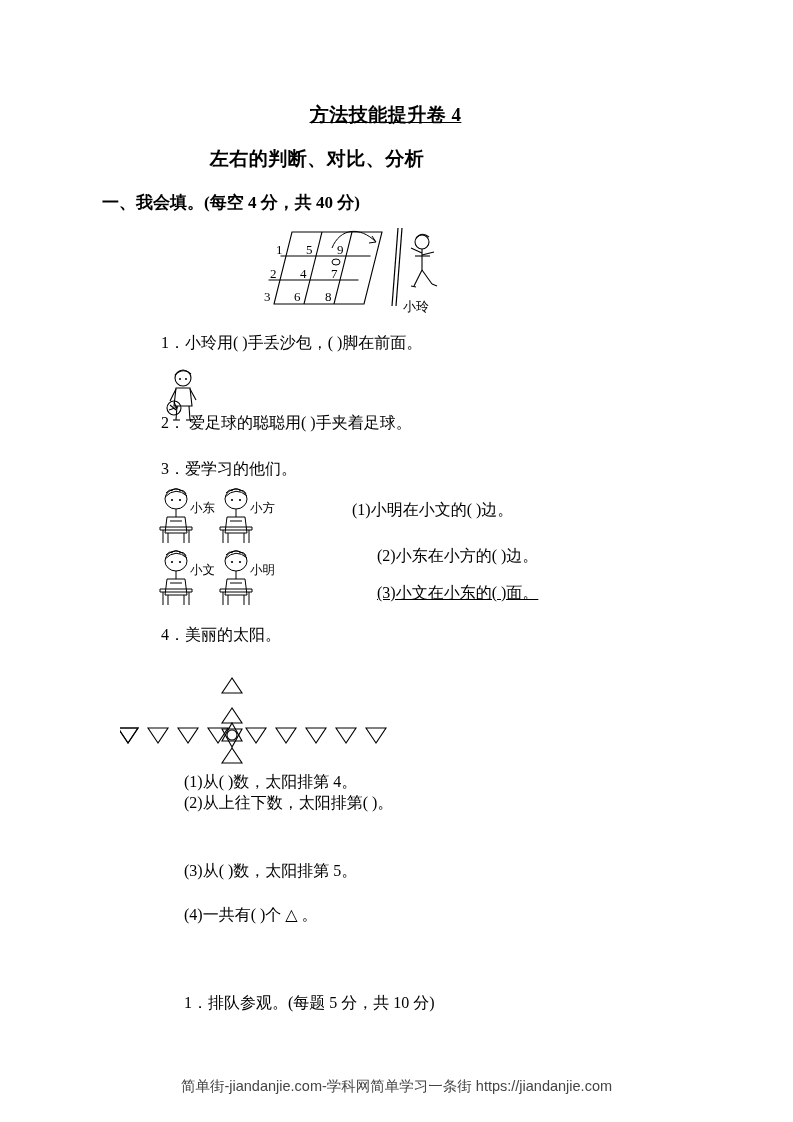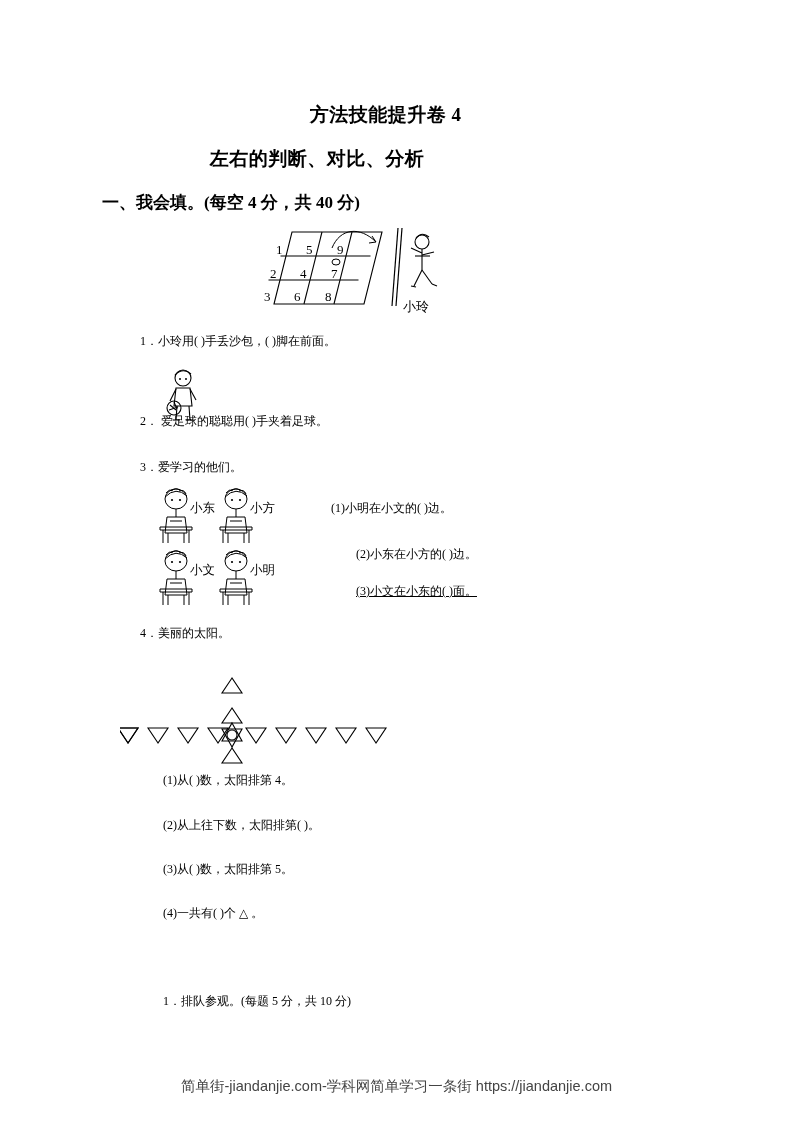--- a/index.html
+++ b/index.html
@@ -23,40 +23,42 @@
   }
   .title-main {
     position: absolute;
     top: 102px;
     left: 0;
     width: 771px;
     text-align: center;
     font-size: 19px;
     font-weight: bold;
     letter-spacing: 0.5px;
+    text-decoration: underline;
   }
   .title-sub {
     position: absolute;
     top: 146px;
     left: 0;
     width: 634px;
     text-align: center;
     font-size: 19px;
     font-weight: bold;
     letter-spacing: 0.5px;
   }
   .sec-head {
     position: absolute;
     font-size: 17px;
     font-weight: bold;
   }
   .qtext {
     position: absolute;
-    font-size: 12px;
+    font-size: 16px;
     white-space: nowrap;
+    margin-left: 21px;
   }
   .footer {
     position: absolute;
     bottom: 26px;
     left: 0;
     width: 793px;
     text-align: center;
     font-size: 14.5px;
     color: #444444;
     font-family: "Liberation Sans", sans-serif;
@@ -274,20 +276,20 @@
       <path d="M166,88 L156,73 L176,73 Z"></path>
       <path d="M196,88 L186,73 L206,73 Z"></path>
       <path d="M226,88 L216,73 L236,73 Z"></path>
       <path d="M256,88 L246,73 L266,73 Z"></path>
 
       <path d="M112,93 L102,108 L122,108 Z"></path>
     </g>
   </svg>
 
   <div class="qtext" style="left:163px; top:772px;">(1)从(        )数，太阳排第 4。</div>
-  <div class="qtext" style="left:163px; top:817px;">(2)从上往下数，太阳排第(        )。</div>
+  <div class="qtext" style="left:163px; top:793px;">(2)从上往下数，太阳排第(        )。</div>
   <div class="qtext" style="left:163px; top:861px;">(3)从(        )数，太阳排第 5。</div>
   <div class="qtext" style="left:163px; top:905px;">(4)一共有(        )个 △ 。</div>
 
   <div class="qtext" style="left:163px; top:993px;">1．排队参观。(每题 5 分，共 10 分)</div>
 
   <div class="footer">简单街-jiandanjie.com-学科网简单学习一条街 https://jiandanjie.com</div>
 </div>
 
 </body></html>

